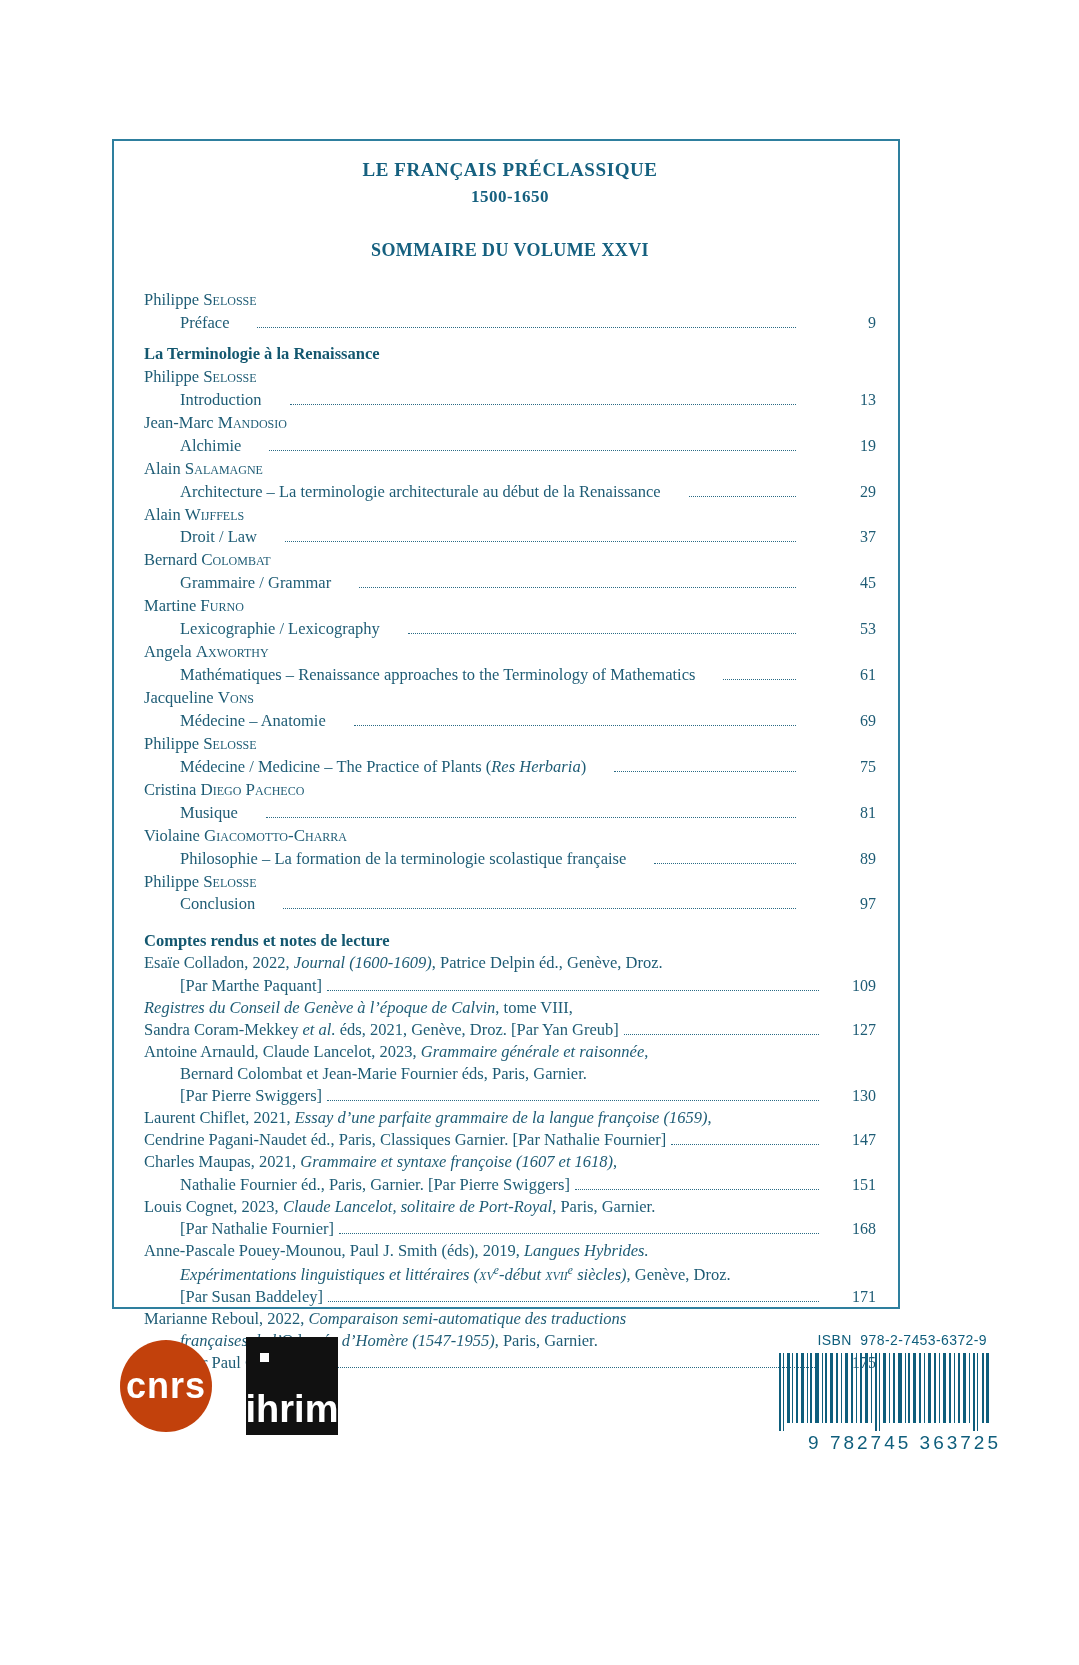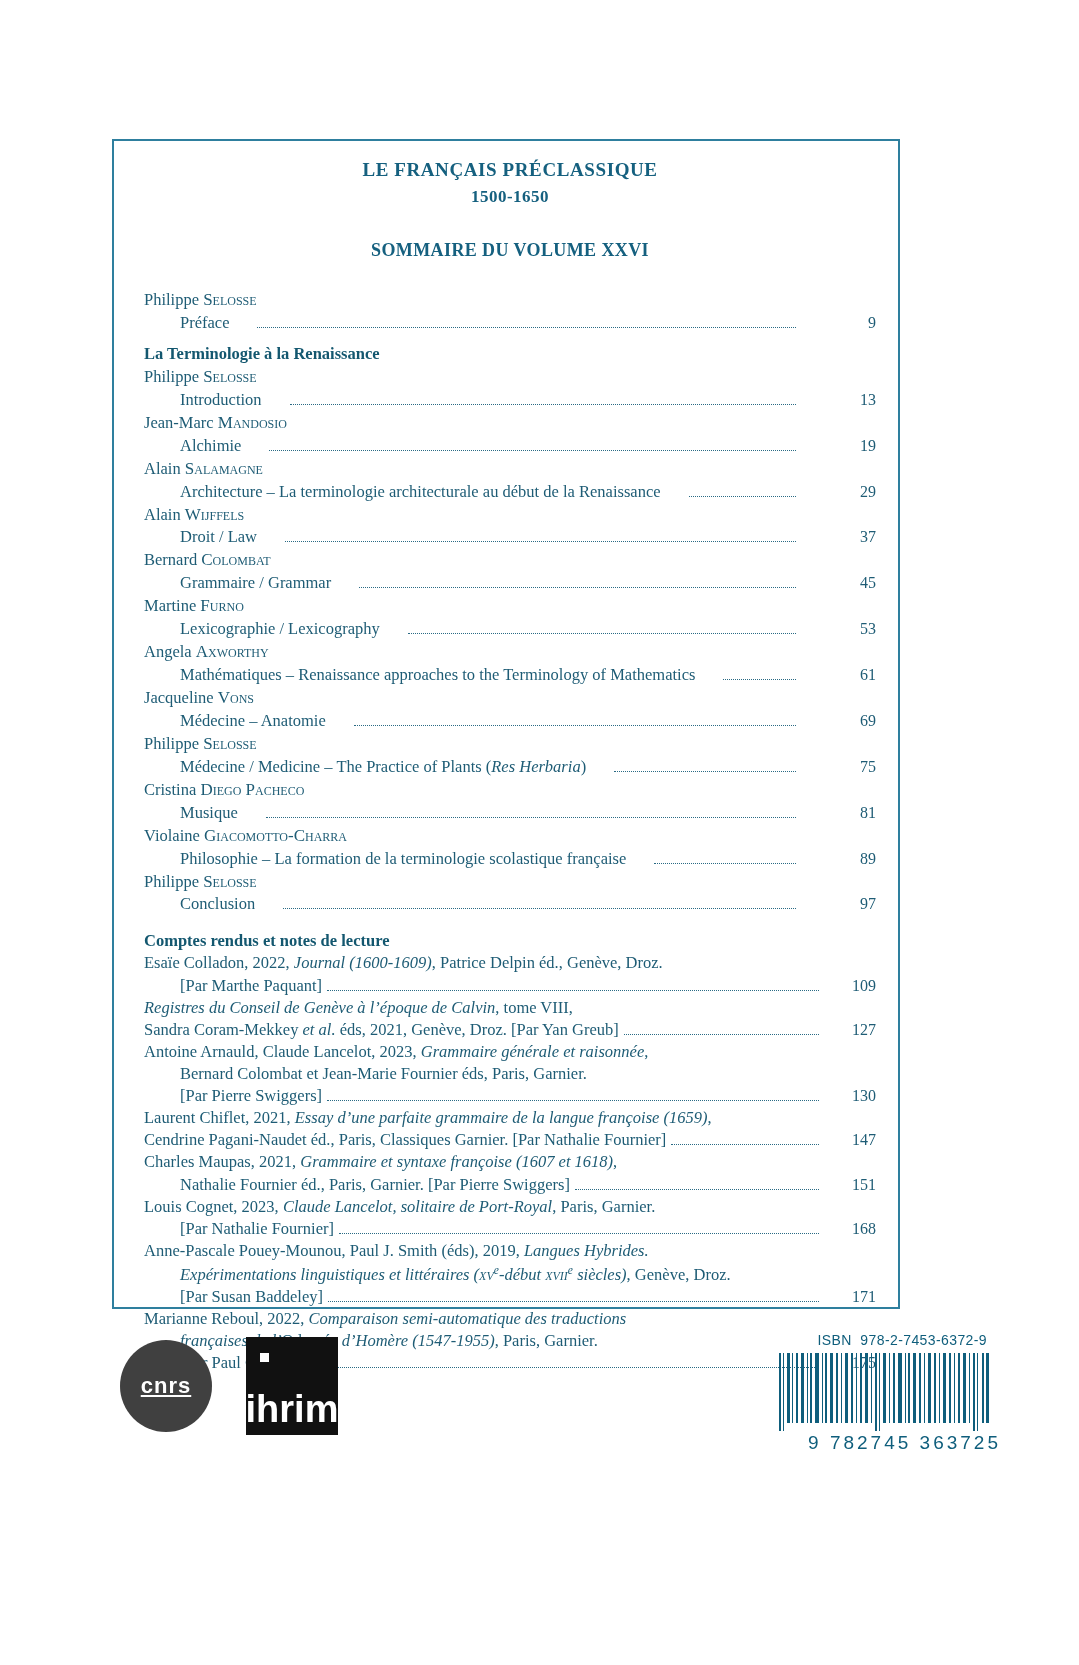--- a/index.html
+++ b/index.html
@@ -140,30 +140,29 @@
     letter-spacing: 3px;
     text-align: right;
   }
   .cnrs-logo {
     position: absolute;
     left: 120px;
     top: 1340px;
     width: 92px;
     height: 92px;
     border-radius: 50%;
-    background: #404040;
+    background: #c2410c;
     color: #ffffff;
     display: flex;
     align-items: center;
     justify-content: center;
     font-family: "Liberation Sans", sans-serif;
     font-weight: bold;
-    font-size: 22px;
+    font-size: 36px;
     letter-spacing: 1px;
-    text-decoration: underline;
   }
   .ihrim-logo {
     position: absolute;
     left: 246px;
     top: 1337px;
     width: 92px;
     height: 98px;
     background: #111111;
     color: #ffffff;
     font-family: "Liberation Sans", sans-serif;

